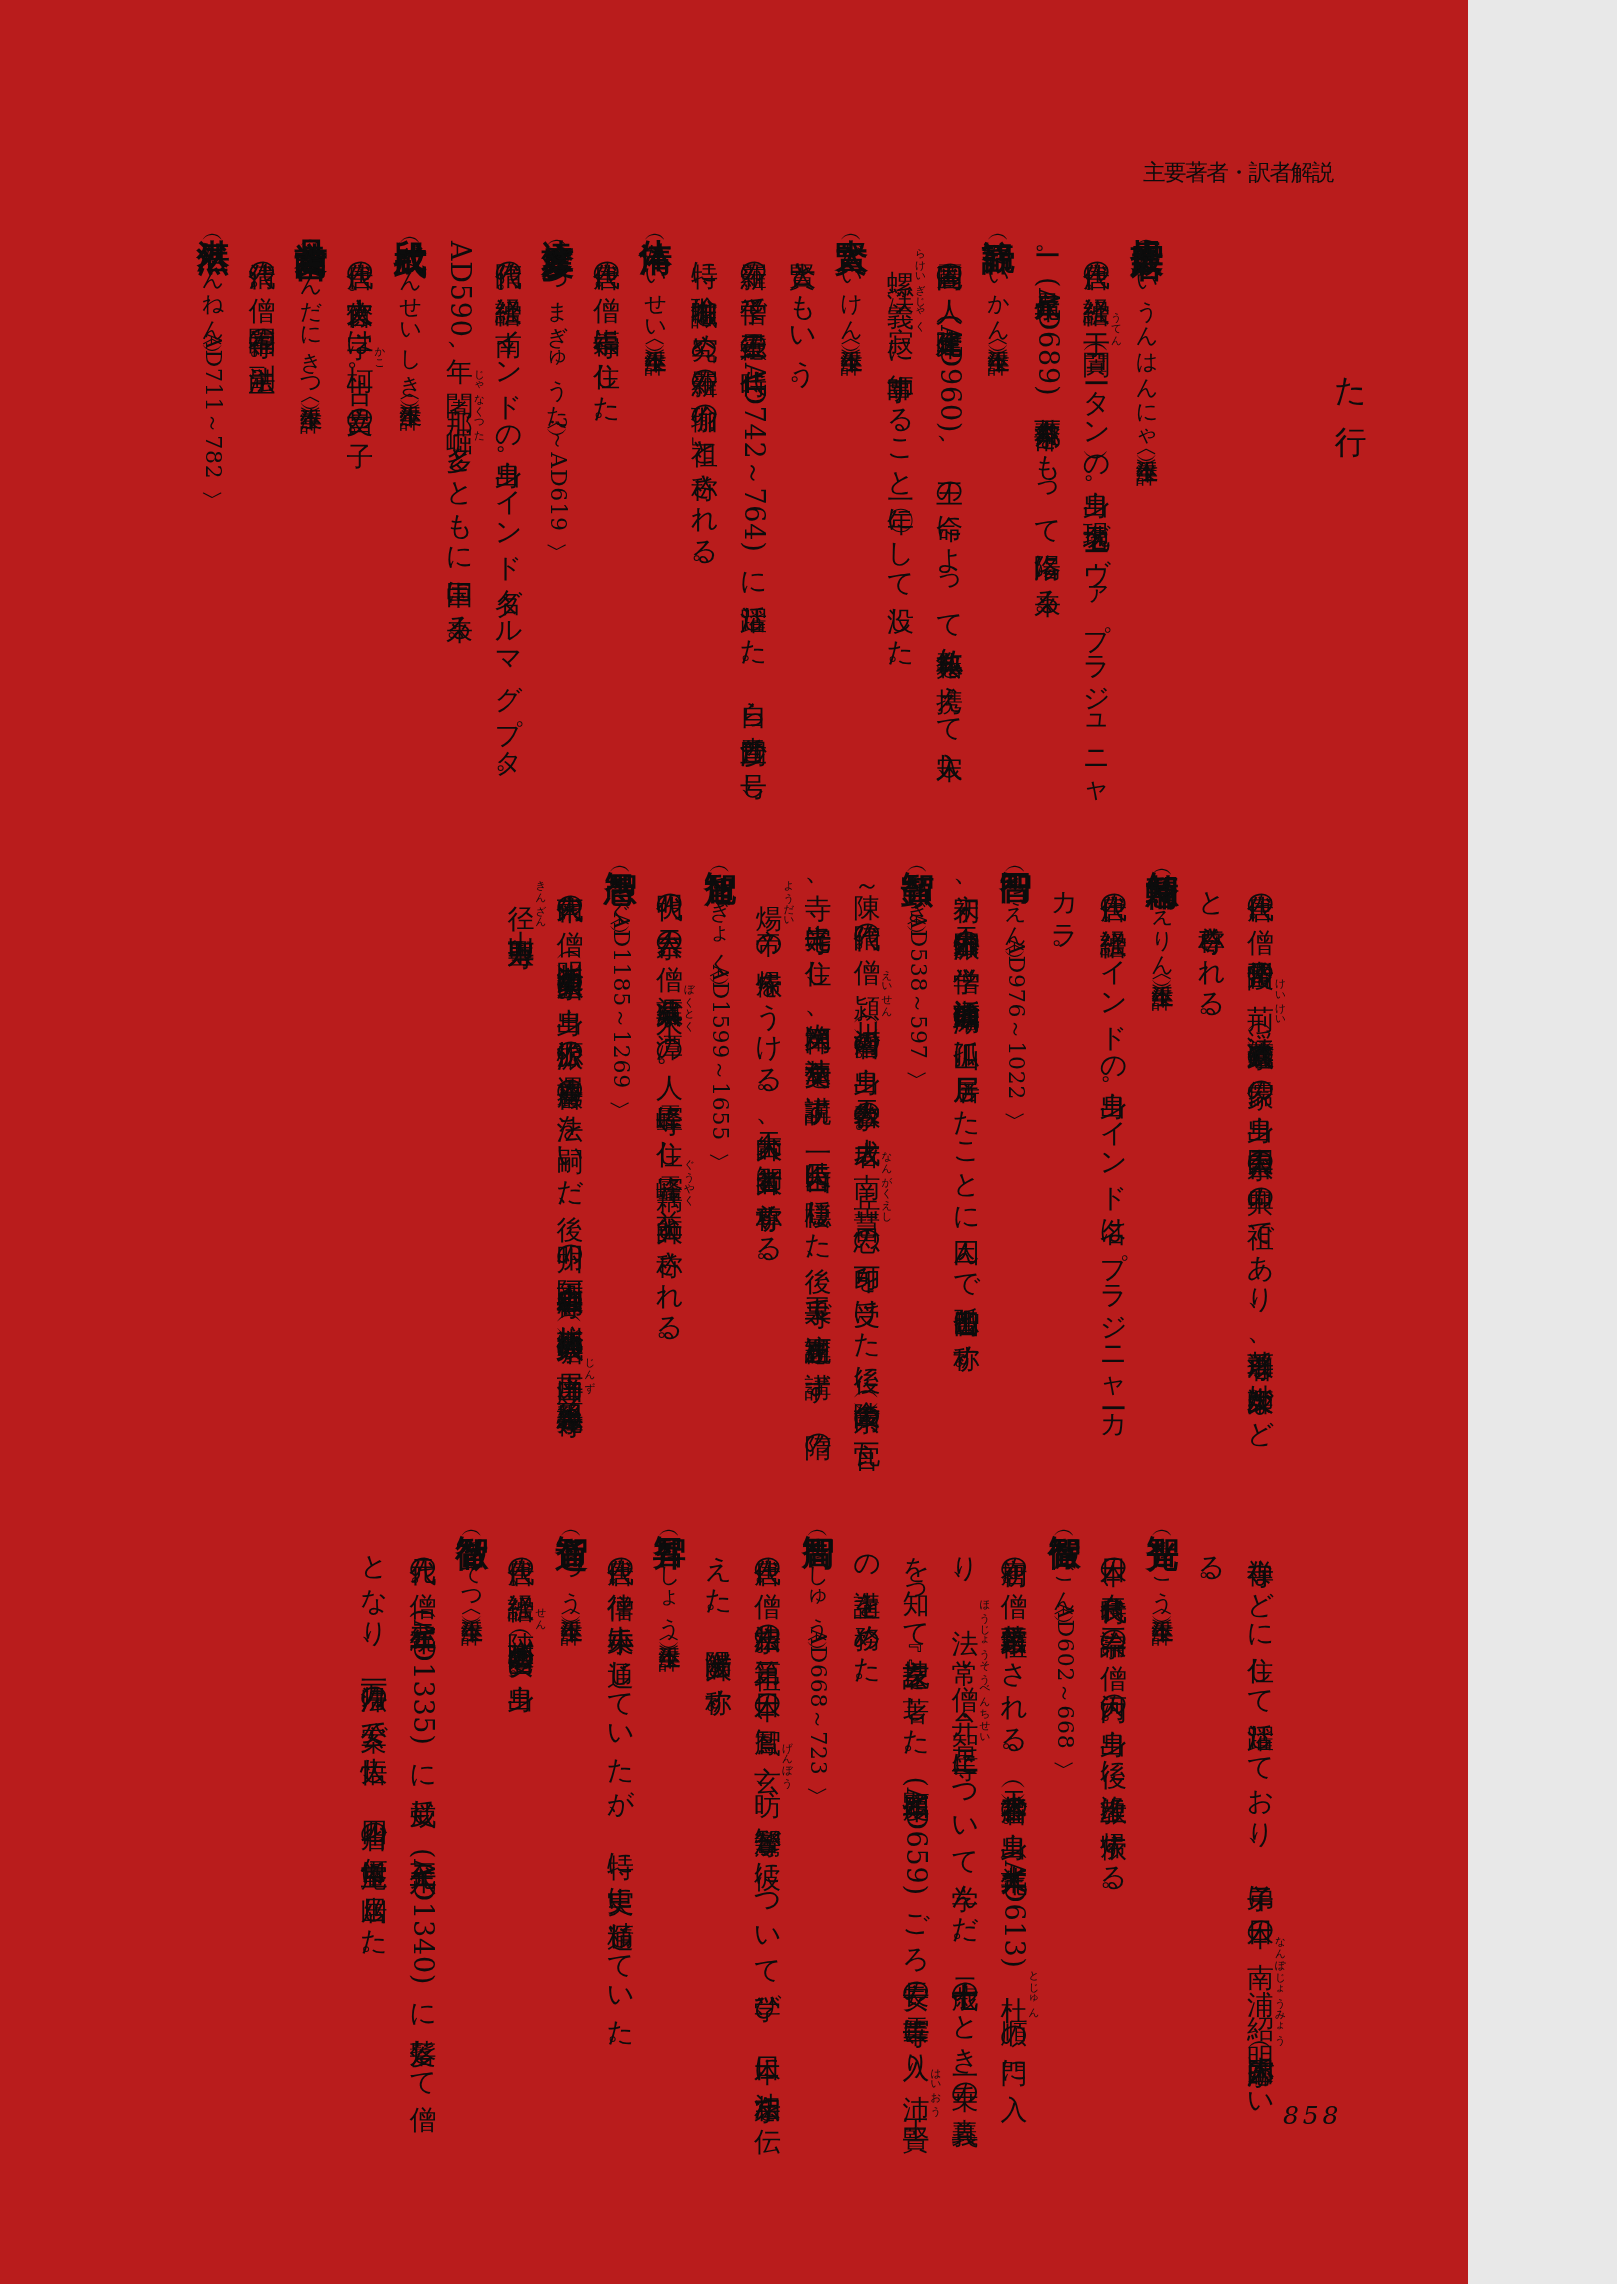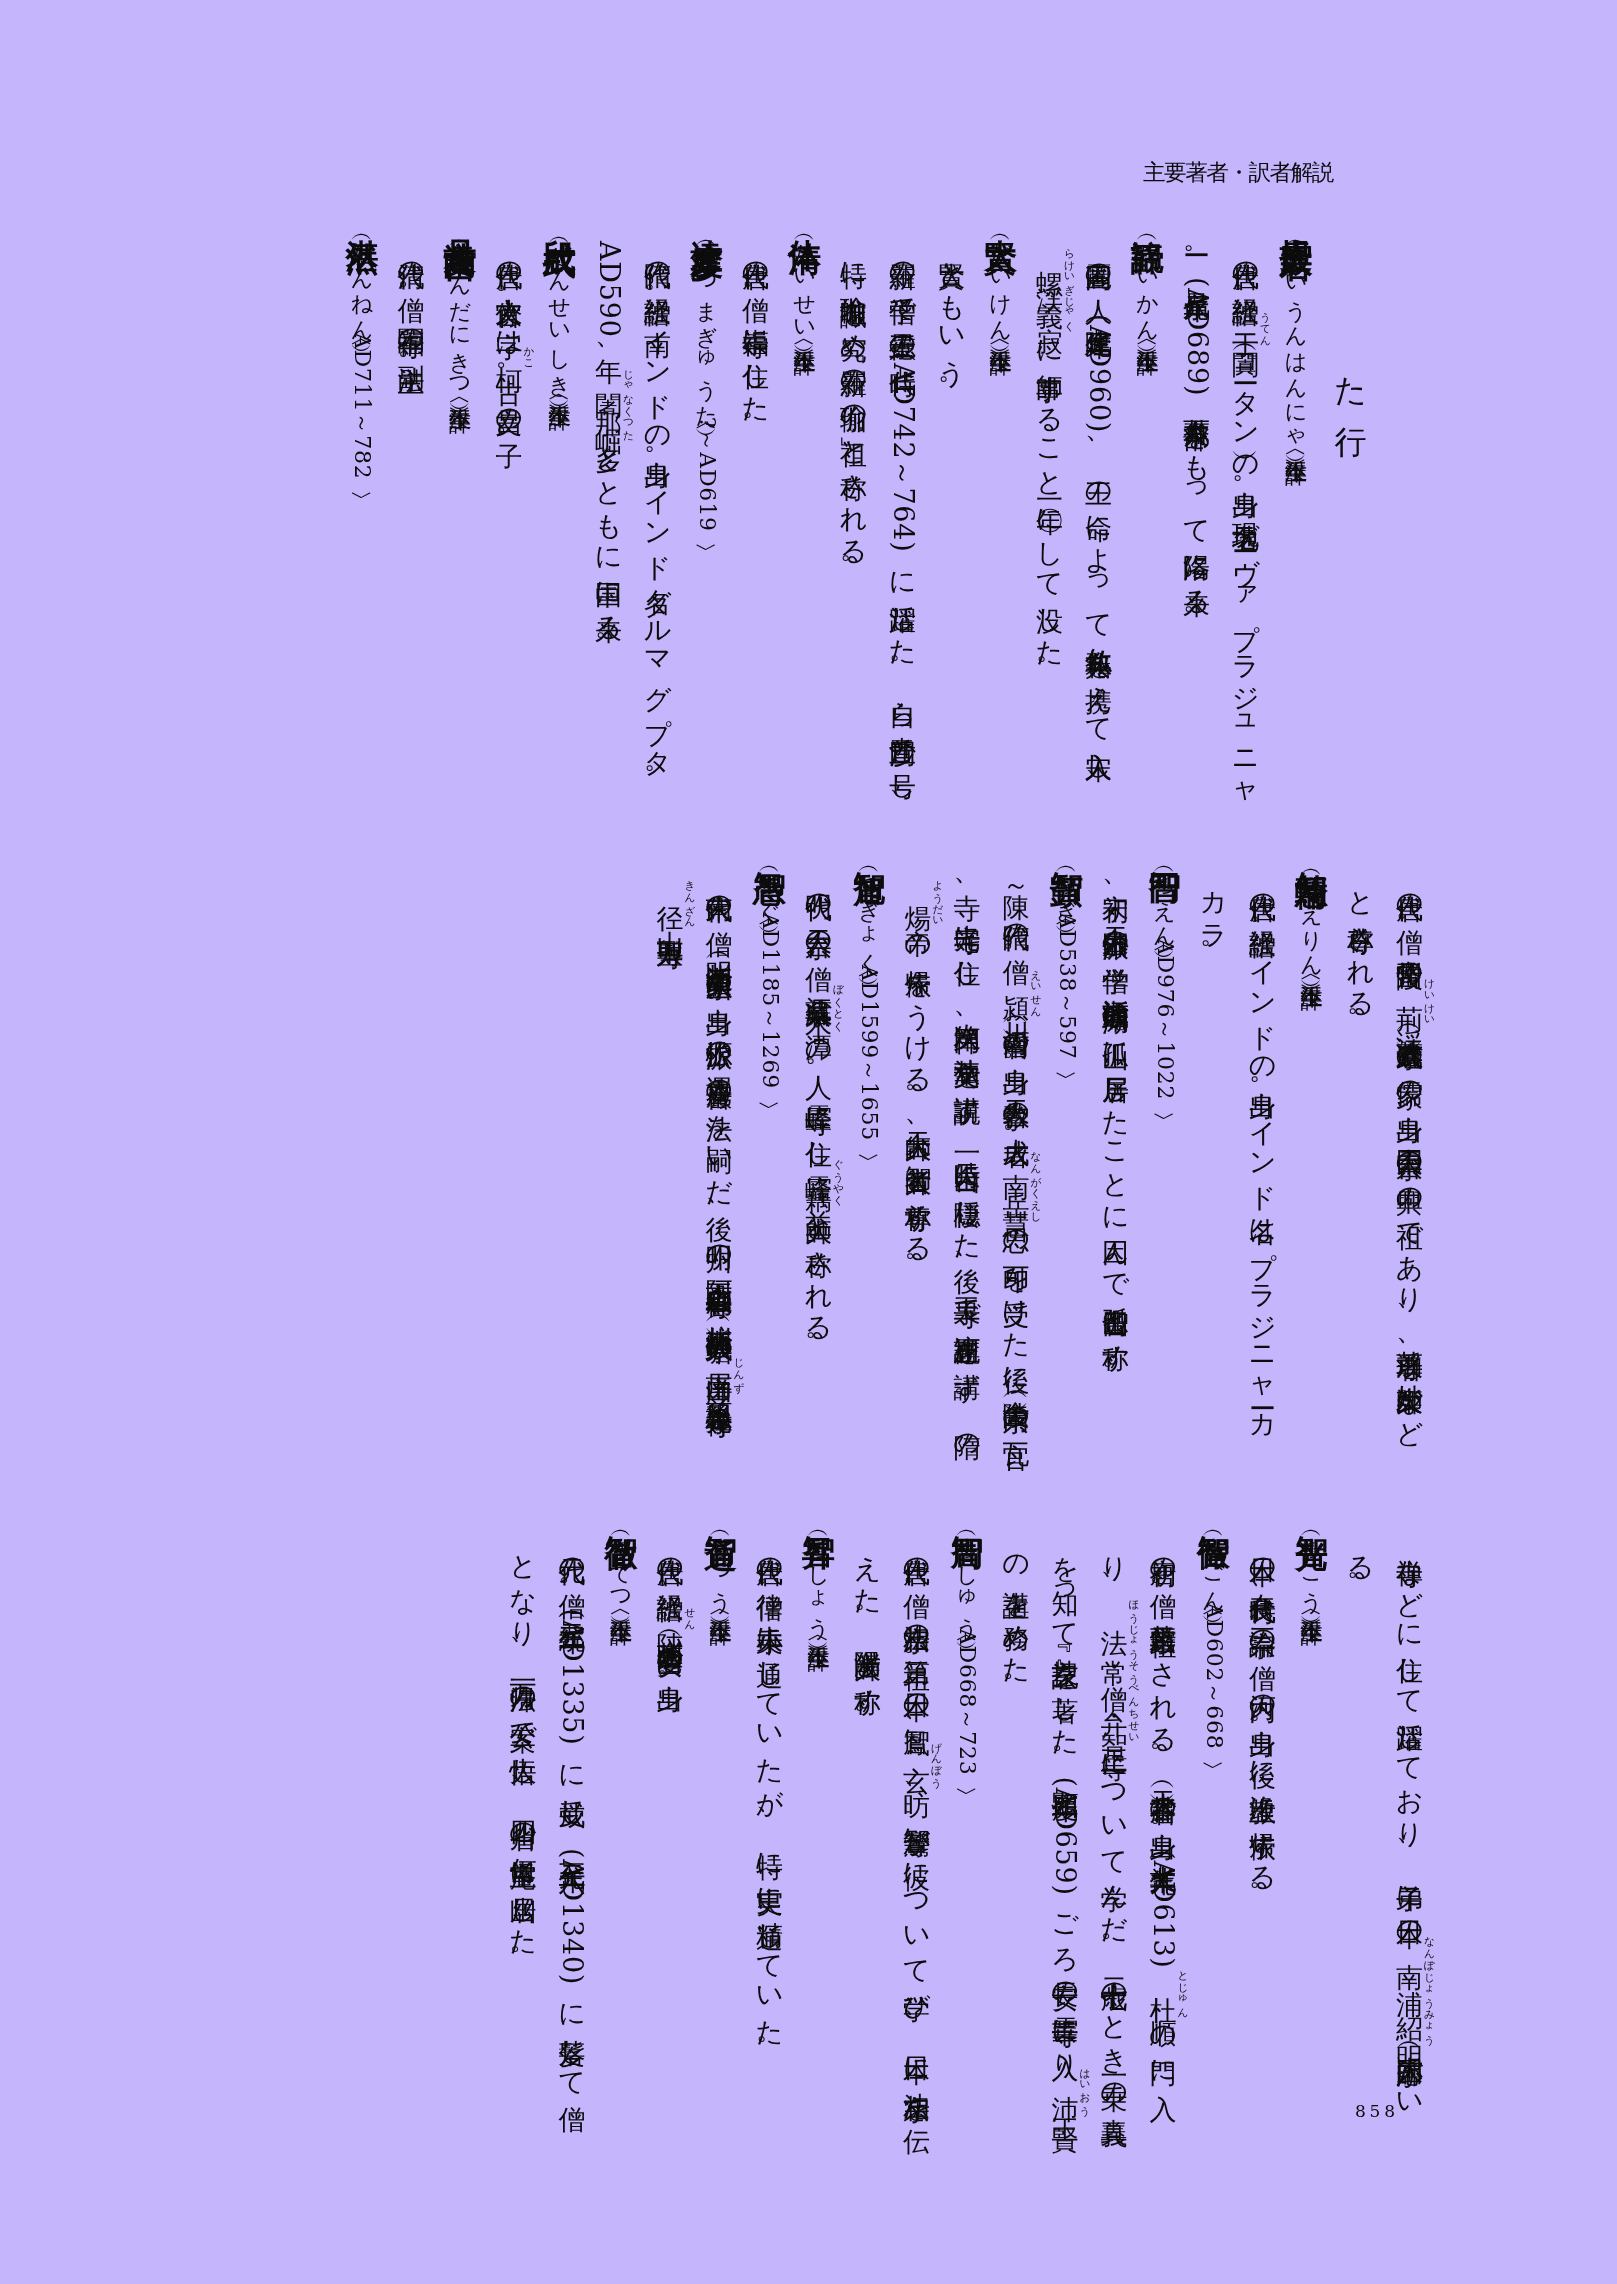--- a/index.html
+++ b/index.html
@@ -1,19 +1,19 @@
 <!DOCTYPE html>
 <html style="font-size:12px"><head>
 <meta charset="utf-8">
 <style>
   html,body{margin:0;padding:0;background:#e8e8e8;}
   .page{
     position:relative;
-    width:1617px;height:2284px;
-    background:#c4b5fd;
+    width:1468px;height:2284px;
+    background:#b91c1c;
     color:#0c0c0c;
     font-family:"DejaVu Serif","Liberation Serif",serif;
     overflow:hidden;
   }
   .hdr{
     position:absolute;top:157px;left:1143px;
     font-size:22.6px;letter-spacing:-1.5px;
     white-space:nowrap;
   }
   .sec{
@@ -32,22 +32,22 @@
   .b3{top:1509px;right:181px;}
   .hd{white-space:normal;}
   .hw{font-size:33px;font-weight:bold;letter-spacing:3px;}
   .rd{font-size:22px;letter-spacing:0.8px;margin-top:7.5px;}
   .dt{font-size:22px;letter-spacing:0.8px;}
   .bd{padding-top:28px;}
   .rot{text-orientation:sideways;letter-spacing:0.8px;}
   ruby{ruby-position:over;}
   ruby rt{font-size:10.6px;letter-spacing:0;font-weight:normal;}
   .pgnum{
-    position:absolute;top:2101px;left:1355px;
-    font-size:17px;letter-spacing:3.8px;
+    position:absolute;top:2101px;left:1283px;
+    font-size:25px;letter-spacing:3.8px;font-style:italic;
   }
 </style>
 </head>
 <body>
 
 <div class="page">
   <div class="hdr">主要著者・訳者解説</div>
   <div class="sec">た行</div>
   <div class="band b1">
       <div class="hd"><span class="hw">提雲般若</span><span class="rd">（だいうんはんにゃ）</span><span class="dt"><span>〈</span><span>生没年不詳</span><span>〉</span></span></div>

